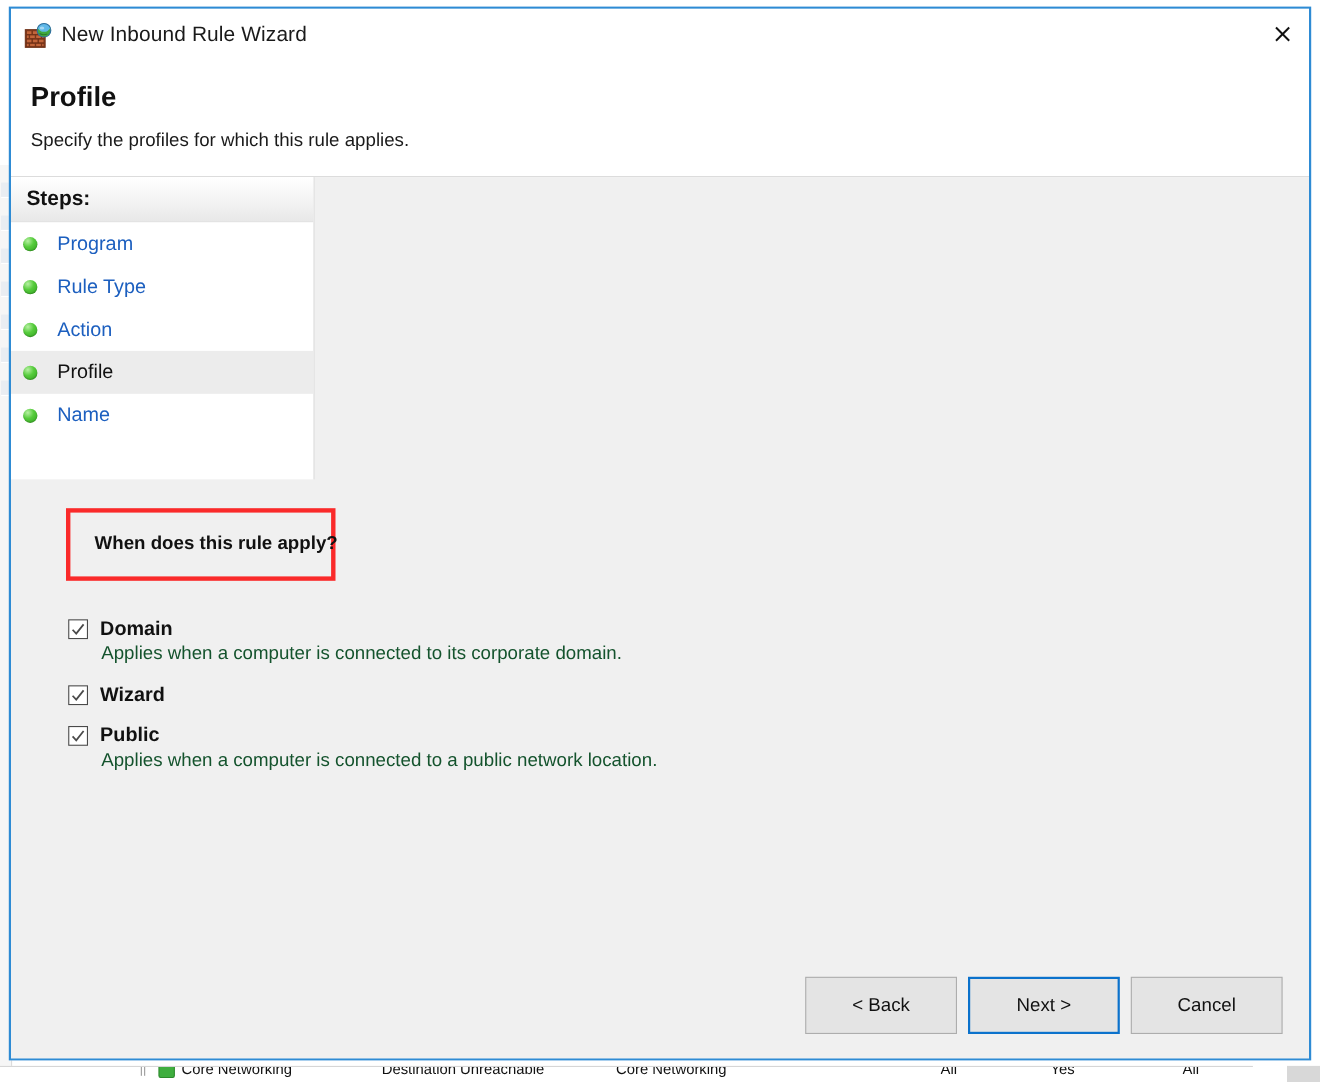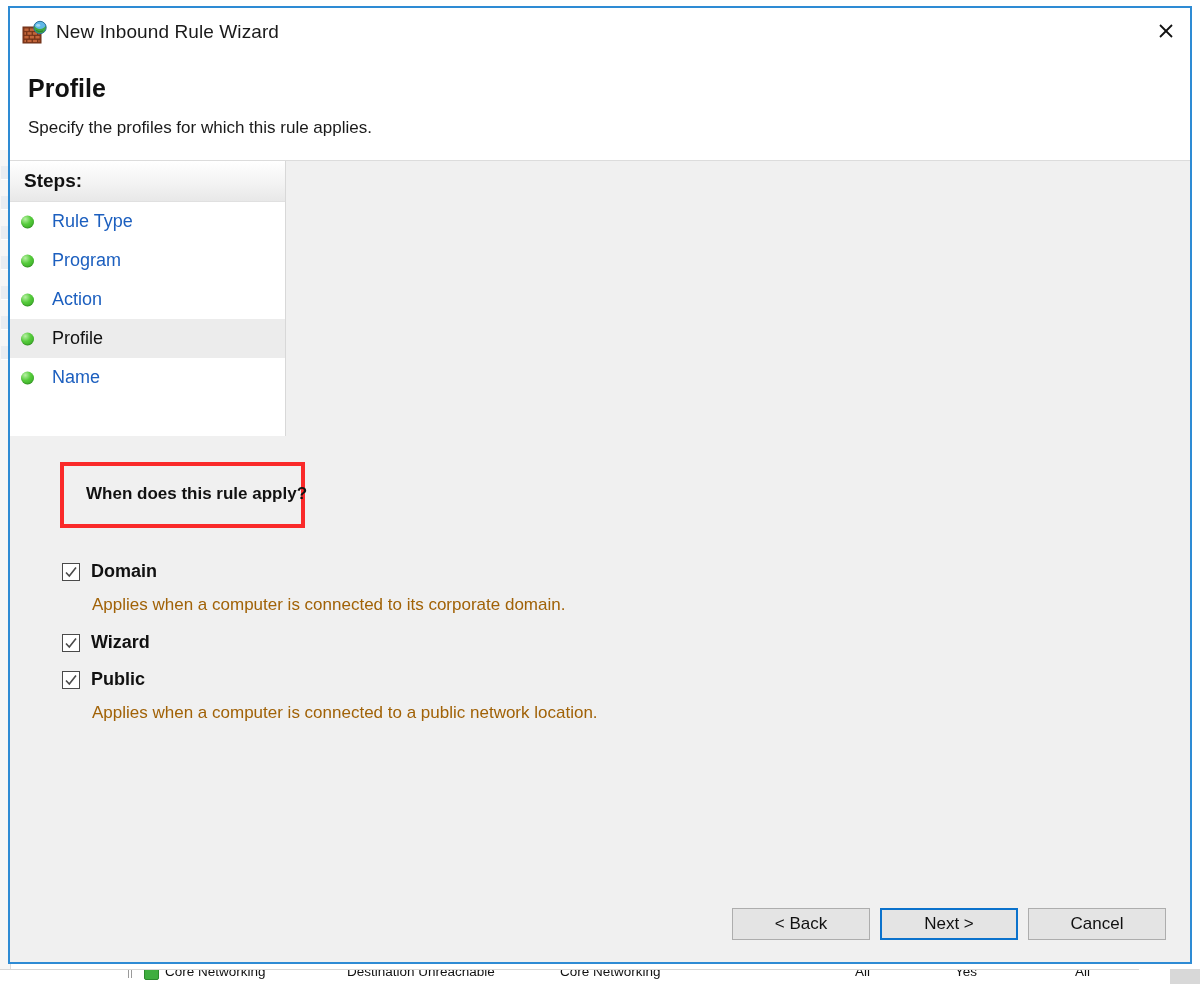--- a/index.html
+++ b/index.html
@@ -280,38 +280,38 @@
     left: 1px;
     top: 1px;
   }
   .profile-name {
     font-size: 18px;
     font-weight: bold;
     color: #111;
   }
   .profile-desc {
     margin-left: 30px;
-    margin-top: 12px;
+    margin-top: 1px;
     font-size: 17px;
-    color: #a16207;
+    color: #14532d;
     line-height: 1.32;
     max-width: 690px;
   }
 
   
   #footer-buttons {
     position: absolute;
     right: 24px;
     bottom: 22px;
     display: flex;
     gap: 10px;
   }
   .wiz-button {
     width: 138px;
-    height: 32px;
+    height: 52px;
     background: #e4e4e4;
     border: 1px solid #adadad;
     box-sizing: border-box;
     font-size: 17px;
     color: #111;
     font-family: "Liberation Sans", sans-serif;
     display: flex;
     align-items: center;
     justify-content: center;
     cursor: default;
@@ -397,25 +397,25 @@
 
   <div id="body-area">
 
     <div id="steps-sidebar">
       <div id="steps-header">
         <span id="steps-header-label">Steps:</span>
       </div>
 
       <div class="step-row">
         <span class="step-bullet"></span>
-        <span class="step-label">Rule Type</span>
+        <span class="step-label">Program</span>
       </div>
       <div class="step-row">
         <span class="step-bullet"></span>
-        <span class="step-label">Program</span>
+        <span class="step-label">Rule Type</span>
       </div>
       <div class="step-row">
         <span class="step-bullet"></span>
         <span class="step-label">Action</span>
       </div>
       <div class="step-row current">
         <span class="step-bullet"></span>
         <span class="step-label">Profile</span>
       </div>
       <div class="step-row">

